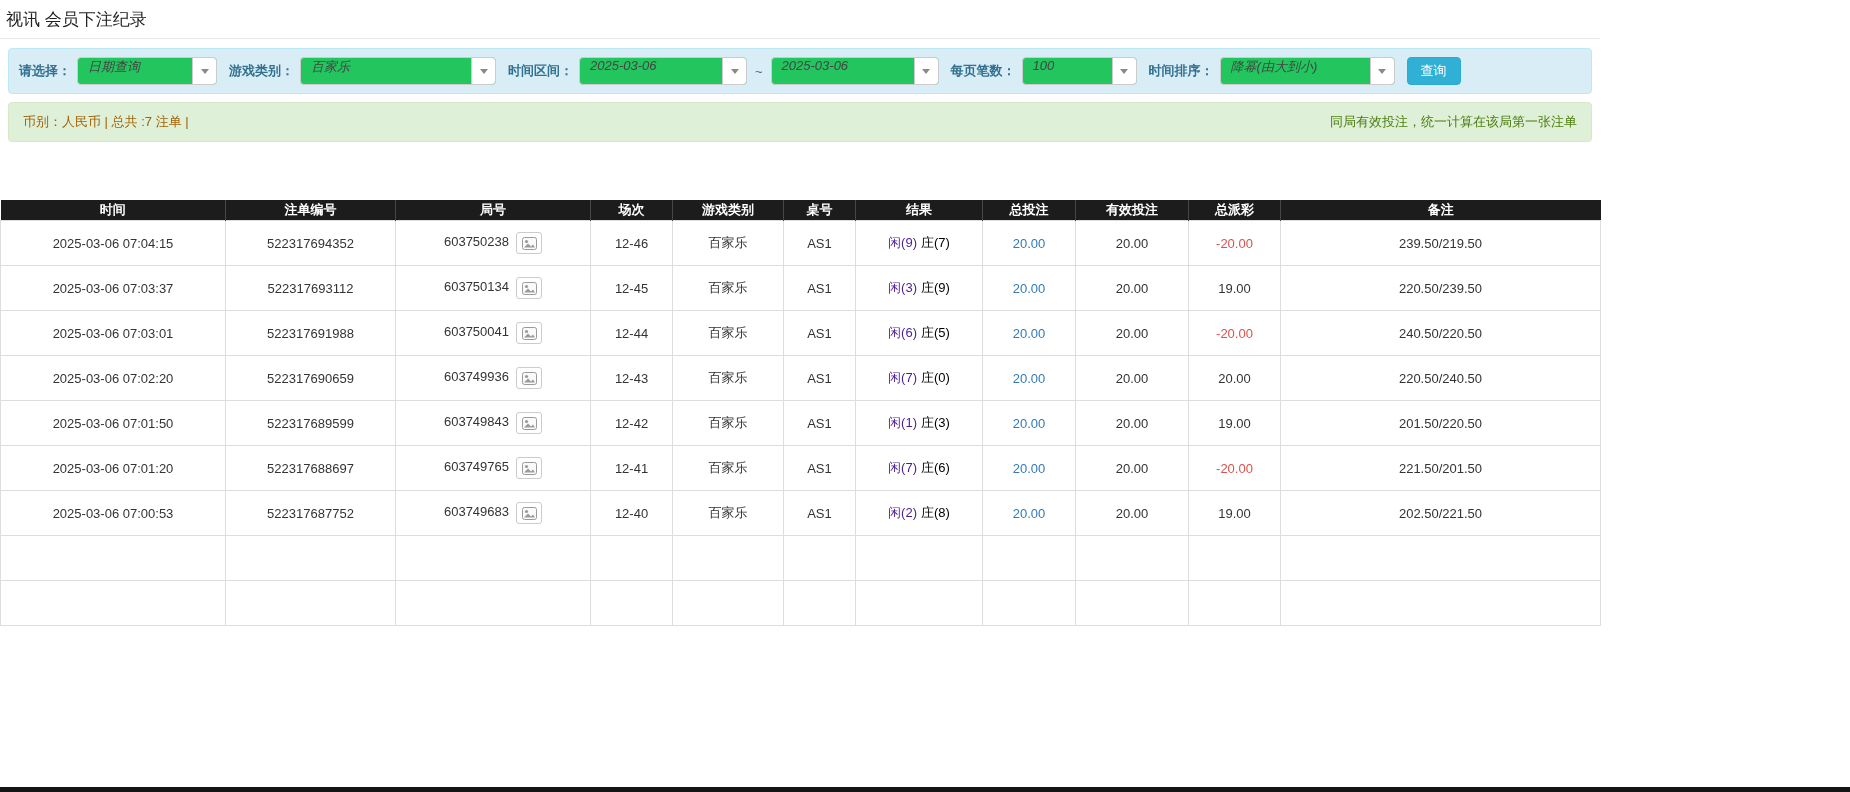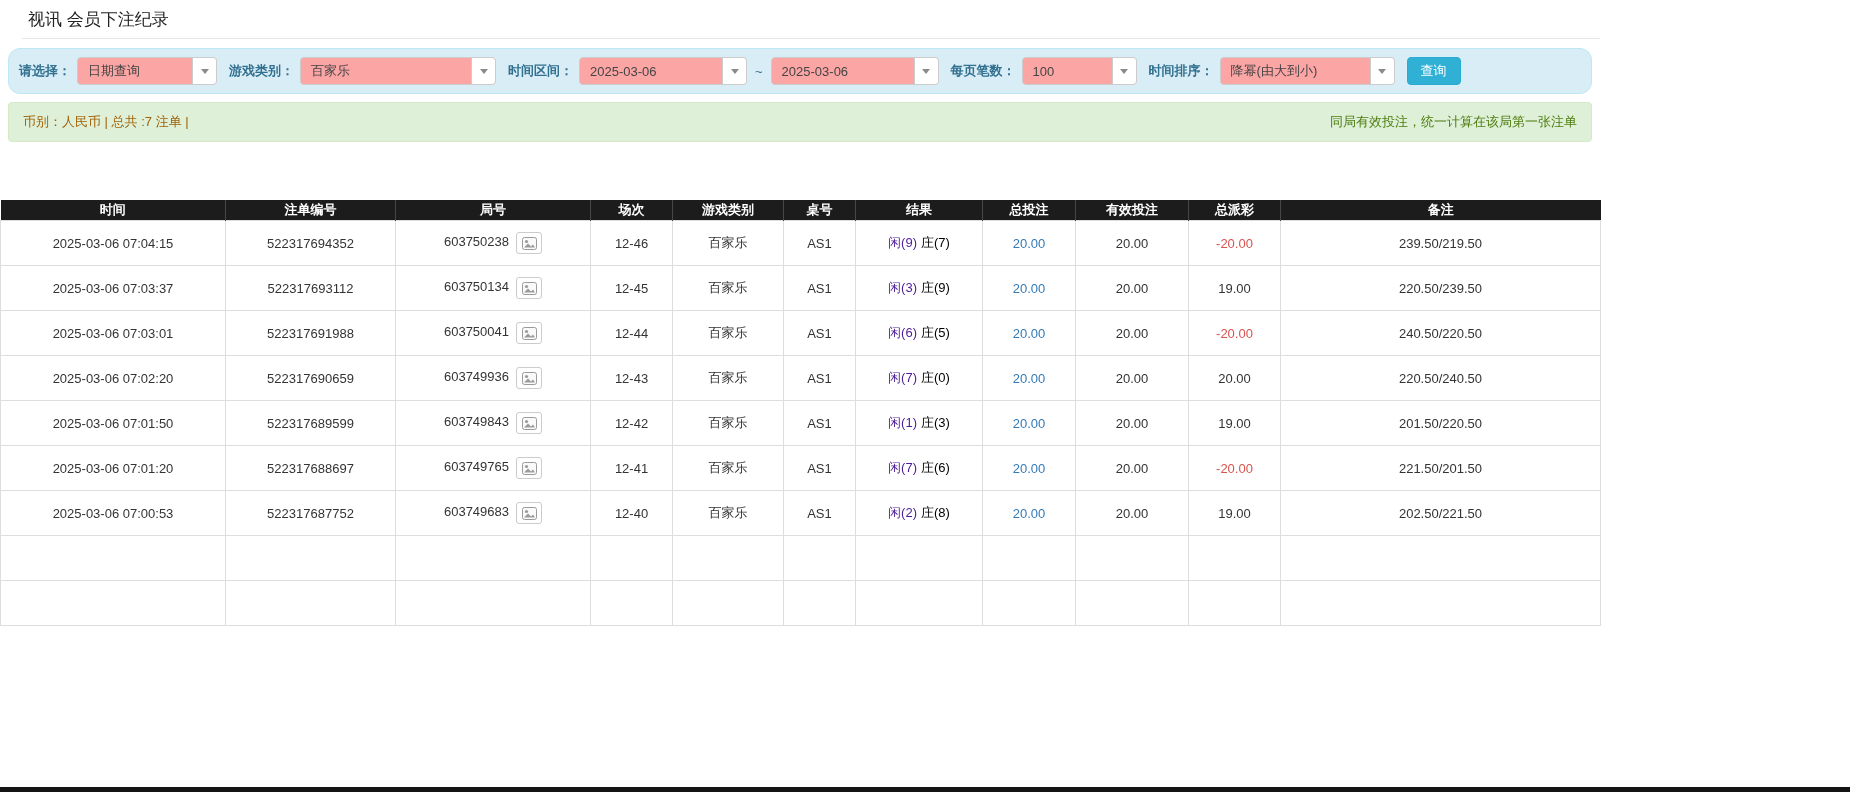--- a/index.html
+++ b/index.html
@@ -8,33 +8,32 @@
     width:1850px; height:792px; position:relative; overflow:hidden;
     background:#fff; font-family:"Liberation Sans","DejaVu Sans",sans-serif;
     color:#333;
   }
   .content { width:1600px; }
 
   
   .page-title {
     font-size:17px; color:#222; padding:8px 8px 7px 6px;
     border-bottom:1px solid #e7e7e7;
-    margin-left:22px;
   }
 
   
   .filter-bar {
     margin:9px 8px 0 8px; background:#d9edf7; border:1px solid #bce8f1;
-    border-radius:12px; padding:8px 10px; display:flex; align-items:center; gap:6px;
+    border-radius:4px; padding:8px 10px; display:flex; align-items:center; gap:6px;
   }
   .flabel { font-size:13px; font-weight:bold; color:#31708f; white-space:nowrap; margin-left:6px; }
   .flabel:first-child { margin-left:0; }
   .select {
-    display:inline-flex; align-items:center; background:#fca5a5; border:1px solid #ccc;
-    border-radius:4px; height:28px; cursor:pointer; overflow:hidden;
+    display:inline-flex; background:#22c55e; border:1px solid #ccc;
+    border-radius:4px; height:28px; cursor:pointer; overflow:hidden;font-style:italic;
   }
   .sel-val { flex:1; padding:0 10px; font-size:13px; color:#444; white-space:nowrap; }
   .sel-caret {
     width:24px; align-self:stretch; border-left:1px solid #ccc;
     display:flex; align-items:center; justify-content:center; background:#fff;
   }
   .caret {
     display:block; width:0; height:0;
     border-left:4px solid transparent; border-right:4px solid transparent;
     border-top:5px solid #8a8a8a;

